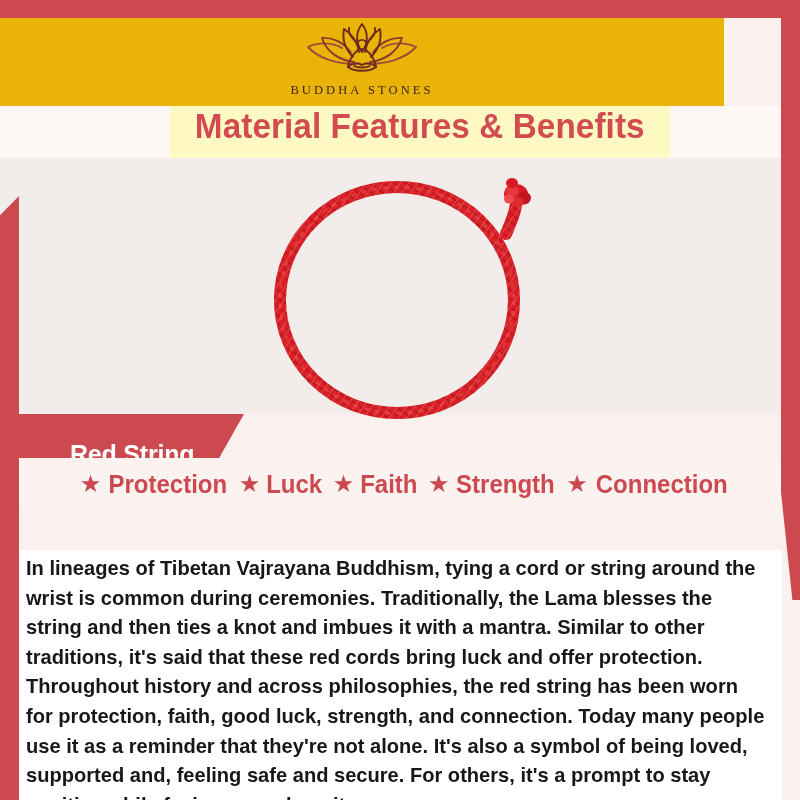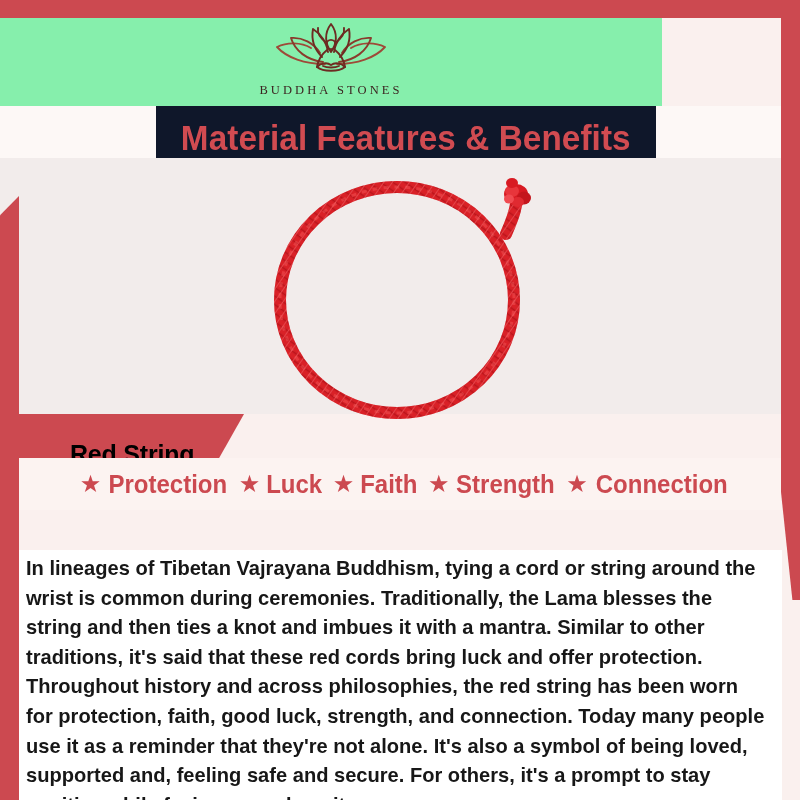--- a/index.html
+++ b/index.html
@@ -11,46 +11,46 @@
   #page{position:relative;width:800px;height:800px;overflow:hidden;background:#faf0ee;}
 
   
   .frame-top{position:absolute;left:0;top:0;width:800px;height:18px;background:#cc4950;z-index:7;}
   .frame-right{position:absolute;right:0;top:0;width:19px;height:600px;background:#cc4950;z-index:7;
     clip-path:polygon(0 0,100% 0,100% 100%,60% 100%,0 82%);}
   .frame-left{position:absolute;left:0;top:196px;width:19px;height:604px;background:#cc4950;z-index:7;
     clip-path:polygon(0 3.2%,100% 0,100% 100%,0 100%);}
 
   
-  .header{position:absolute;left:0;top:18px;width:662px;height:88px;background:#86efac;z-index:2;
+  .header{position:absolute;left:0;top:18px;width:724px;height:88px;background:#eab308;z-index:2;
     display:flex;flex-direction:column;align-items:center;justify-content:flex-start;}
   .logo-mark{width:132px;height:62px;display:block;margin-top:2px;}
   .brand-name{font-size:12.5px;letter-spacing:3.1px;color:#3b2420;
     font-family:"Liberation Serif",serif;font-weight:400;margin-top:1px;}
 
   
   .title-band{position:absolute;left:0;top:106px;width:800px;height:52px;background:#fdf8f6;z-index:2;}
-  .title-inner{position:absolute;left:156px;top:106px;width:500px;height:52px;background:#0f172a;z-index:3;
-    display:flex;align-items:flex-end;justify-content:center;}
+  .title-inner{position:absolute;left:170px;top:106px;width:500px;height:52px;background:#fef9c3;z-index:3;
+    display:flex;align-items:flex-start;justify-content:center;}
   .title-text{
     font-family:"Liberation Sans Narrow","Liberation Sans",sans-serif;
     font-weight:700;font-size:35px;color:#d14b51;letter-spacing:.1px;
     transform:scaleX(.95);white-space:nowrap;
   }
 
   
   .image-panel{position:absolute;left:0;top:158px;width:800px;height:256px;background:#f2eceb;z-index:1;}
   .bracelet-wrap{position:absolute;left:250px;top:172px;width:300px;height:250px;z-index:2;}
   .bracelet-svg{width:300px;height:250px;display:block;}
 
   
   .rs-banner{position:absolute;left:18px;top:414px;width:226px;height:44px;background:#cc4950;z-index:5;
     clip-path:polygon(0 0,100% 0,89% 100%,0 100%);
     display:flex;align-items:center;}
-  .rs-label{color:#000000;font-weight:700;font-size:25px;margin-left:52px;
+  .rs-label{color:#ffffff;font-weight:700;font-size:25px;margin-left:52px;
     font-family:"Liberation Sans",sans-serif;letter-spacing:-.2px;white-space:nowrap;margin-top:37px;}
 
   
   .benefits{position:absolute;left:19px;top:458px;width:763px;height:52px;background:#fcf3f1;z-index:4;
     display:flex;align-items:center;justify-content:center;gap:0px;}
   .benefit{display:flex;align-items:center;white-space:nowrap;}
   .benefit-star{color:#cc4950;font-size:24px;line-height:1;margin:0 5px 0 9px;}
   .benefit-label{
     font-family:"Liberation Sans Narrow","Liberation Sans",sans-serif;
     font-weight:700;font-size:25px;color:#cc4950;transform:scaleX(.96);

